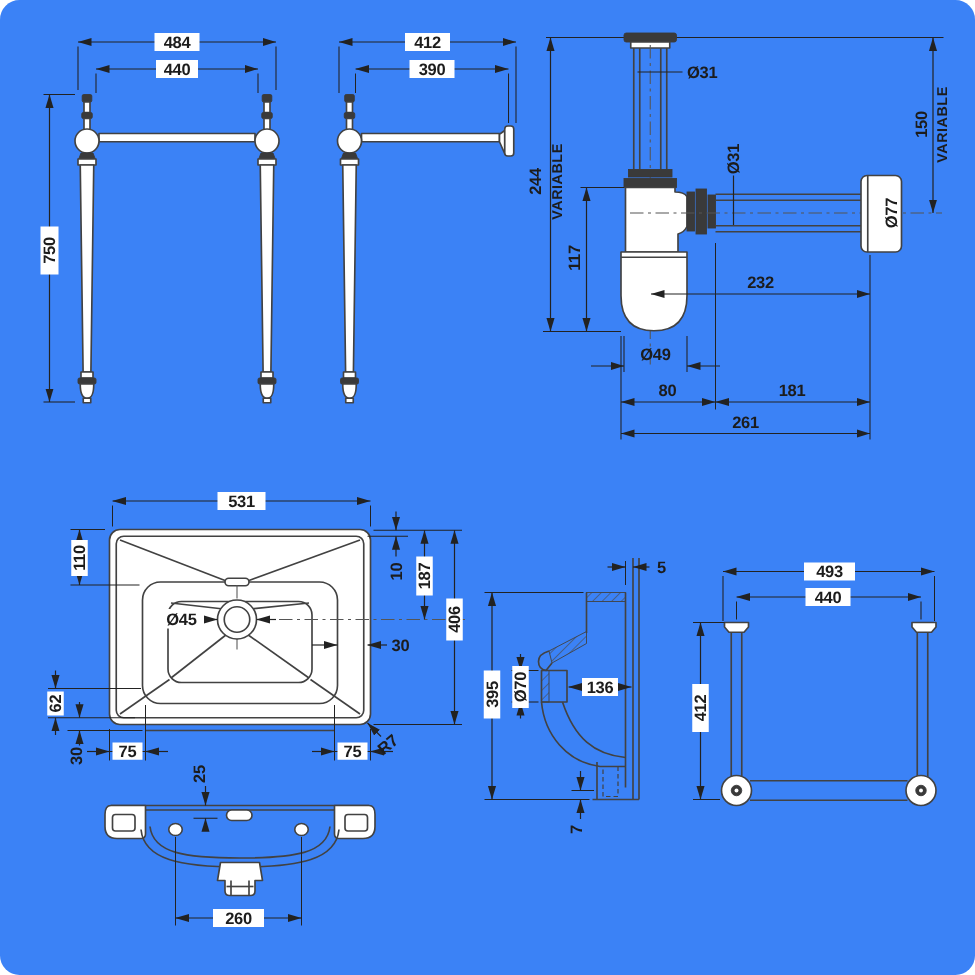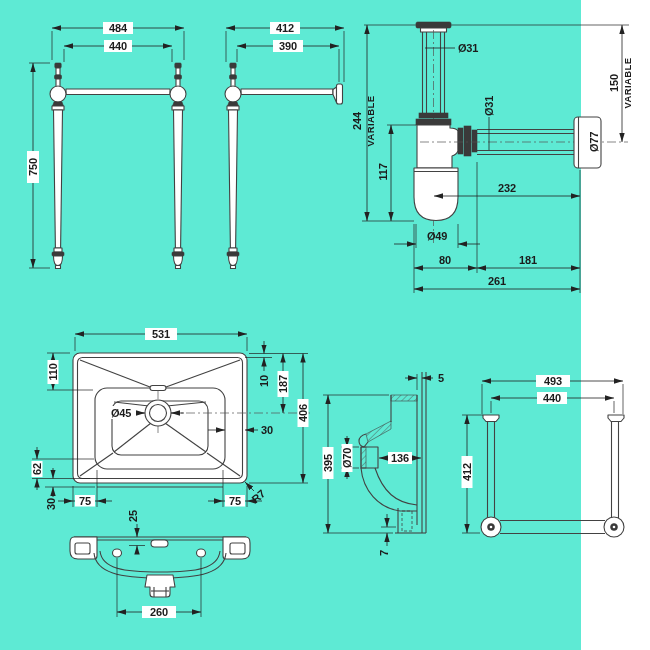--- a/index.html
+++ b/index.html
@@ -1,16 +1,16 @@
 <!DOCTYPE html>
 <html><head>
 <meta charset="utf-8">
 <style>
   html,body{margin:0;padding:0;background:#fff;}
-  .sheet{width:581px;height:650px;background:#5eead4;position:relative;font-family:"Liberation Sans",sans-serif;}
+  .sheet{width:650px;height:650px;background:#3b82f6;position:relative;font-family:"Liberation Sans",sans-serif;border-radius:13px;}
   svg text{font-family:"Liberation Sans","DejaVu Sans",sans-serif;font-weight:bold;font-size:11px;fill:#1c1c1c;letter-spacing:-0.2px;}
   svg text.small{font-size:9.5px;letter-spacing:0.4px;}
   .obj{stroke:#424242;fill:none;stroke-width:1.1;stroke-linejoin:round;}
   .objf{stroke:#424242;fill:#fff;stroke-width:1.1;stroke-linejoin:round;}
   .dark{fill:#3a3a3a;stroke:#3a3a3a;stroke-width:0.6;}
   .dim{stroke:#222;fill:none;stroke-width:0.8;}
   .ext{stroke:#222;fill:none;stroke-width:0.7;}
   .cl{stroke:#555;fill:none;stroke-width:0.7;stroke-dasharray:9 3 2 3;}
   .dash{stroke:#424242;fill:none;stroke-width:0.8;stroke-dasharray:3 2;}
   .bg{fill:#fff;stroke:none;}

